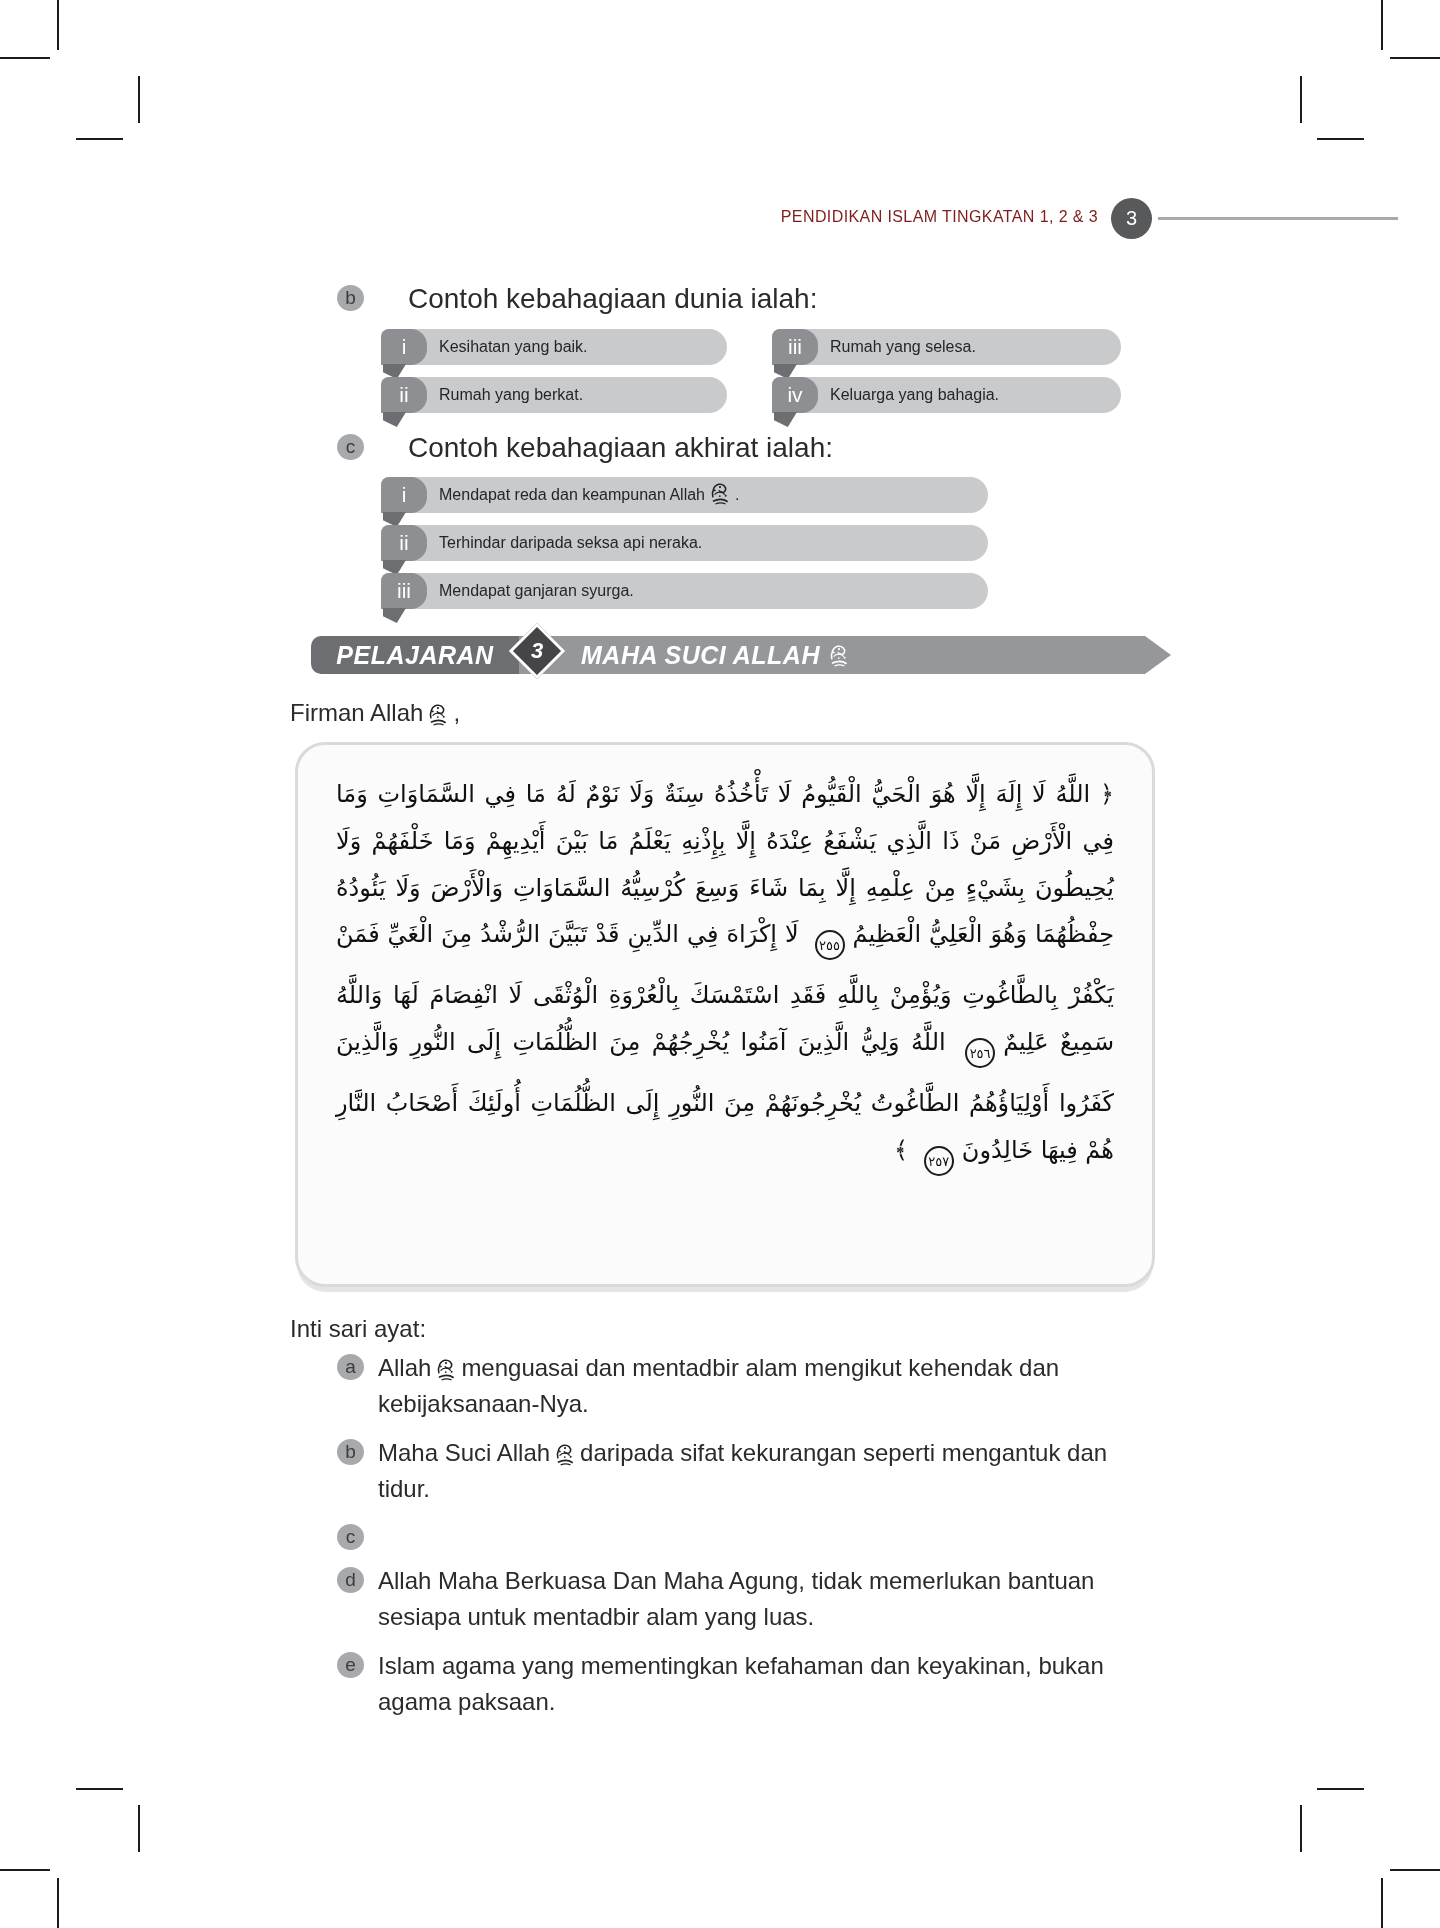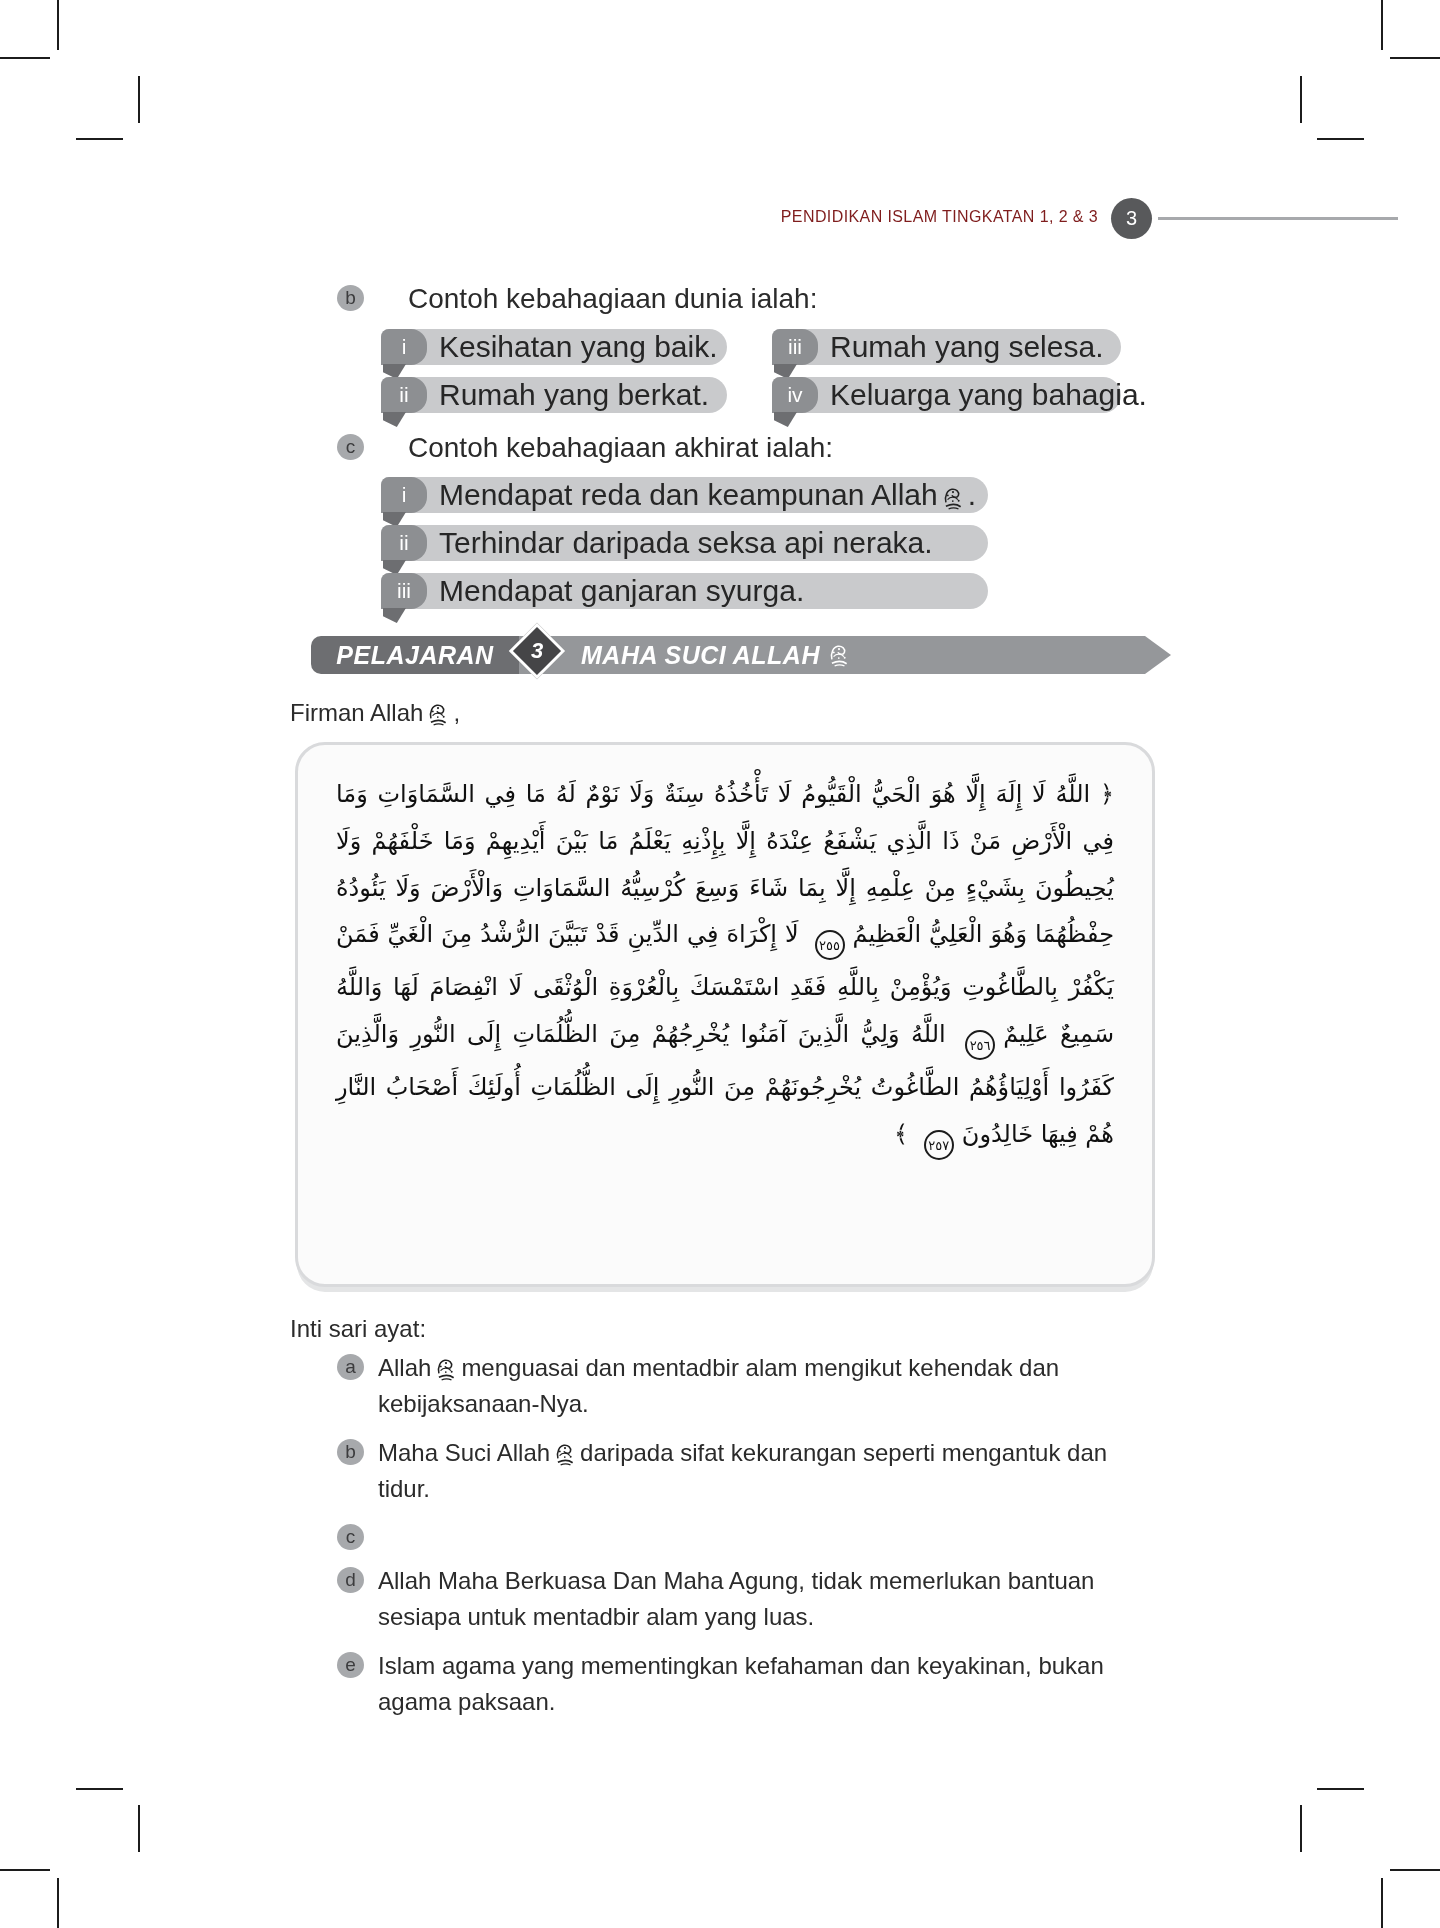--- a/index.html
+++ b/index.html
@@ -19,21 +19,21 @@
   .lrow{position:absolute;display:flex;align-items:flex-start;gap:13px;}
   .lcirc{width:27px;height:26px;border-radius:50%;background:#a7a9ac;color:#3c3c3e;
     display:flex;align-items:center;justify-content:center;font-size:19px;flex:0 0 auto;margin-top:1px;}
   .ltext{font-size:28px;line-height:29px;margin-left:31px;}
   
   .pill{position:absolute;height:36px;background:#c9cacc;border-radius:8px 18px 18px 8px;}
   .pill-tab{position:absolute;left:0;top:0;width:46px;height:36px;background:#8d8f92;
     border-radius:8px 16px 16px 0;color:#fff;font-size:21px;display:flex;align-items:center;justify-content:center;}
   .pill-tail{position:absolute;left:2px;top:35px;width:23px;height:15px;background:#6d6e71;
     clip-path:polygon(0 0,100% 0,60% 100%,0 55%);}
-  .pill-text{margin-left:58px;line-height:36px;font-size:30px;white-space:nowrap;color:#262626;}
+  .pill-text{margin-left:58px;line-height:36px;font-size:16px;white-space:nowrap;color:#262626;}
   
   .banner{position:absolute;left:311px;top:636px;width:860px;height:38px;font-style:italic;}
   .banner-bar{position:absolute;left:200px;top:0;width:660px;height:38px;background:#95979a;
     clip-path:polygon(0 0,calc(100% - 26px) 0,100% 50%,calc(100% - 26px) 100%,0 100%);}
   .banner-dark{position:absolute;left:0;top:0;width:208px;height:38px;background:#6d6e71;
     border-radius:10px 0 0 10px;display:flex;align-items:center;justify-content:center;}
   .banner-dark span{color:#fff;font-size:25px;font-weight:bold;letter-spacing:.5px;}
   .banner-diamond{position:absolute;left:206px;top:-5px;width:34px;height:34px;background:#454547;
     border:3px solid #fff;transform:rotate(45deg);display:flex;align-items:center;justify-content:center;}
   .banner-diamond span{transform:rotate(-45deg);color:#fff;font-size:22px;font-weight:bold;}
@@ -41,21 +41,21 @@
     color:#fff;font-size:25px;font-weight:bold;letter-spacing:.5px;}
   
   .firman{position:absolute;left:290px;top:699px;font-size:24px;}
   
   .qbox{position:absolute;left:295px;top:742px;width:860px;min-height:545px;box-sizing:border-box;
     background:#fbfbfb;border:3px solid #d9dadc;border-radius:30px;
     box-shadow:0 7px 0 -2px #e4e5e6;padding:26px 38px 22px 38px;}
   .arabic{font-family:"DejaVu Sans", sans-serif;direction:rtl;text-align:justify;
     font-size:24px;line-height:1.95;color:#101010;margin:0;}
   .ayah{display:inline-block;width:30px;height:30px;border:2px solid #1c1c1c;border-radius:50%;
-    font-size:13px;line-height:27px;text-align:center;vertical-align:-8px;margin:4px 8px;box-sizing:border-box;}
+    font-size:13px;line-height:27px;text-align:center;vertical-align:-8px;margin:12px 8px;box-sizing:border-box;}
   .citation{margin:16px 0 0 0;font-size:23px;direction:ltr;text-align:left;color:#2b2b2b;}
   
   .inti-head{position:absolute;left:290px;top:1315px;font-size:24px;}
   .inti-list{position:absolute;left:337px;top:1350px;width:822px;}
   .inti-item{display:flex;gap:14px;margin-bottom:13px;}
   .inti-item .lcirc{margin-top:4px;}
   .inti-text{font-size:24px;line-height:36px;}
   
   .hon{width:22px;height:24px;vertical-align:-5px;color:#222;margin:0 4px;}
   .hon-white{color:#fff;vertical-align:-2px;margin:0;}

